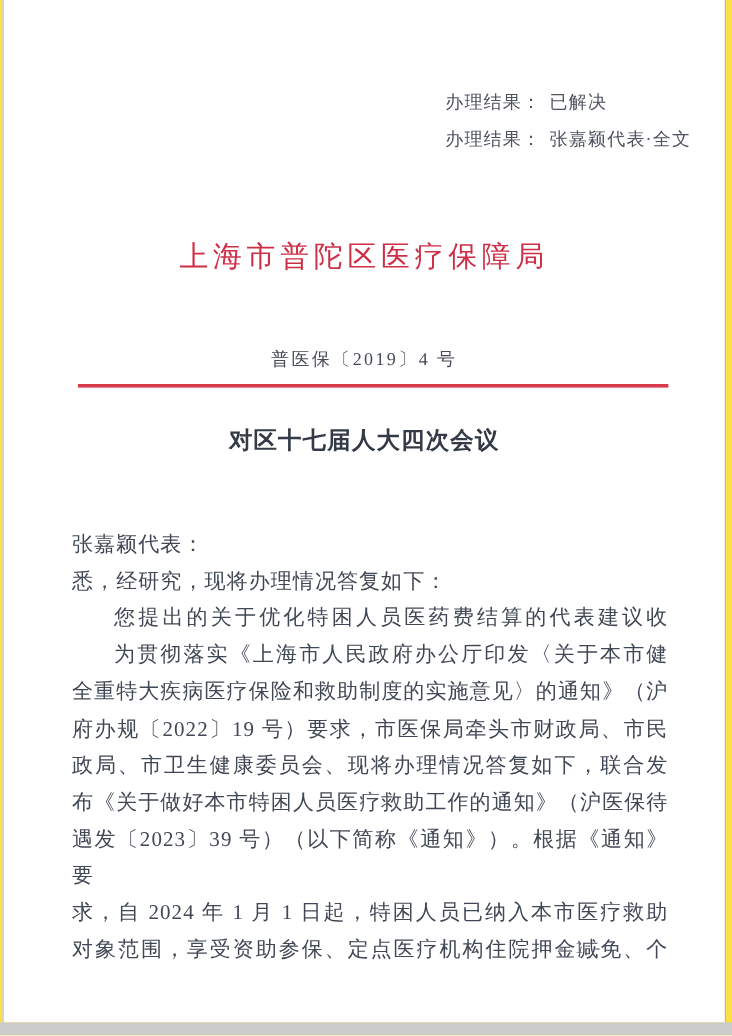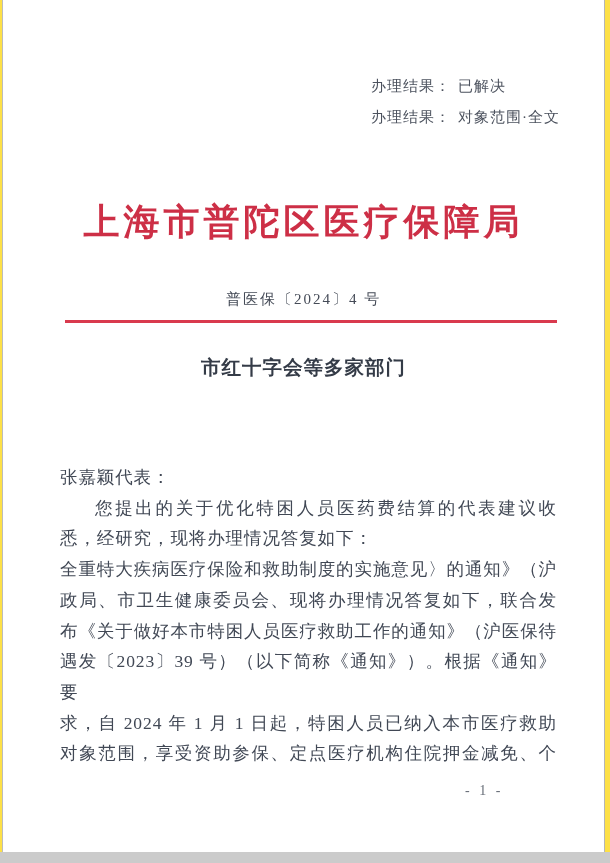--- a/index.html
+++ b/index.html
@@ -48,22 +48,22 @@
     white-space: nowrap;
   }
   .meta .val { margin-left: 7px; }
   
   .agency {
     position: absolute;
     left: 0;
     right: 0;
     top: 198px;
     text-align: center;
-    font-size: 36px;
-    font-weight: bold;
+    font-size: 24px;
+    font-weight: normal;
     letter-spacing: 4px;
     color: #cd2f46;
     white-space: nowrap;
   }
   
   .docnum {
     position: absolute;
     left: 0;
     right: 0;
     top: 290px;
@@ -96,21 +96,20 @@
   
   .body-text {
     position: absolute;
     left: 57px;
     top: 438px;
     width: 497px;
     font-size: 17.5px;
     line-height: 30.7px;
     letter-spacing: 0.9px;
     color: #414855;
-    margin-top: 24px;
   }
   .line { display: block; }
   .jst {
     text-align: justify;
     text-align-last: justify;
   }
   .ind { text-indent: 2em; }
   
   .pagenum {
     position: absolute;
@@ -123,38 +122,40 @@
   }
 </style>
 </head>
 <body>
 
 <div class="stage">
   <div class="page">
 
     <div class="meta">
       <div><span>办理结果：</span><span class="val">已解决</span></div>
-      <div><span>办理结果：</span><span class="val">对象范围·全文</span></div>
+      <div><span>办理结果：</span><span class="val">张嘉颖代表·全文</span></div>
     </div>
 
     <div class="agency">上海市普陀区医疗保障局</div>
 
-    <div class="docnum">普医保〔2024〕4 号</div>
+    <div class="docnum">普医保〔2019〕4 号</div>
 
     <div class="redline"></div>
 
     <div class="doc-title">
-      <div>市红十字会等多家部门</div>
+      <div>对区十七届人大四次会议</div>
     </div>
 
     <div class="body-text">
       <span class="line">张嘉颖代表：</span>
+      <span class="line">悉，经研究，现将办理情况答复如下：</span>
       <span class="line jst ind">您提出的关于优化特困人员医药费结算的代表建议收</span>
-      <span class="line">悉，经研究，现将办理情况答复如下：</span>
+      <span class="line jst ind">为贯彻落实《上海市人民政府办公厅印发〈关于本市健</span>
       <span class="line jst">全重特大疾病医疗保险和救助制度的实施意见〉的通知》（沪</span>
+      <span class="line jst">府办规〔2022〕19 号）要求，市医保局牵头市财政局、市民</span>
       <span class="line jst">政局、市卫生健康委员会、现将办理情况答复如下，联合发</span>
       <span class="line jst">布《关于做好本市特困人员医疗救助工作的通知》（沪医保待</span>
       <span class="line jst">遇发〔2023〕39 号）（以下简称《通知》）。根据《通知》要</span>
       <span class="line jst">求，自 2024 年 1 月 1 日起，特困人员已纳入本市医疗救助</span>
       <span class="line jst">对象范围，享受资助参保、定点医疗机构住院押金减免、个</span>
     </div>
 
     <div class="pagenum">- 1 -</div>
 
   </div>

